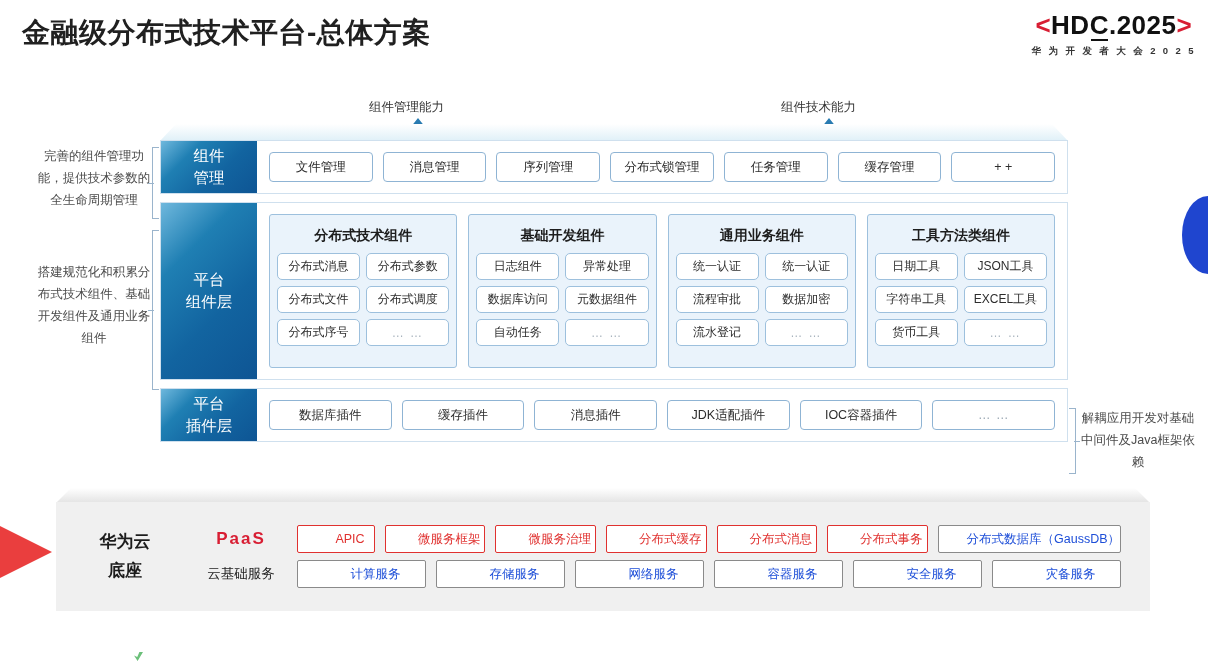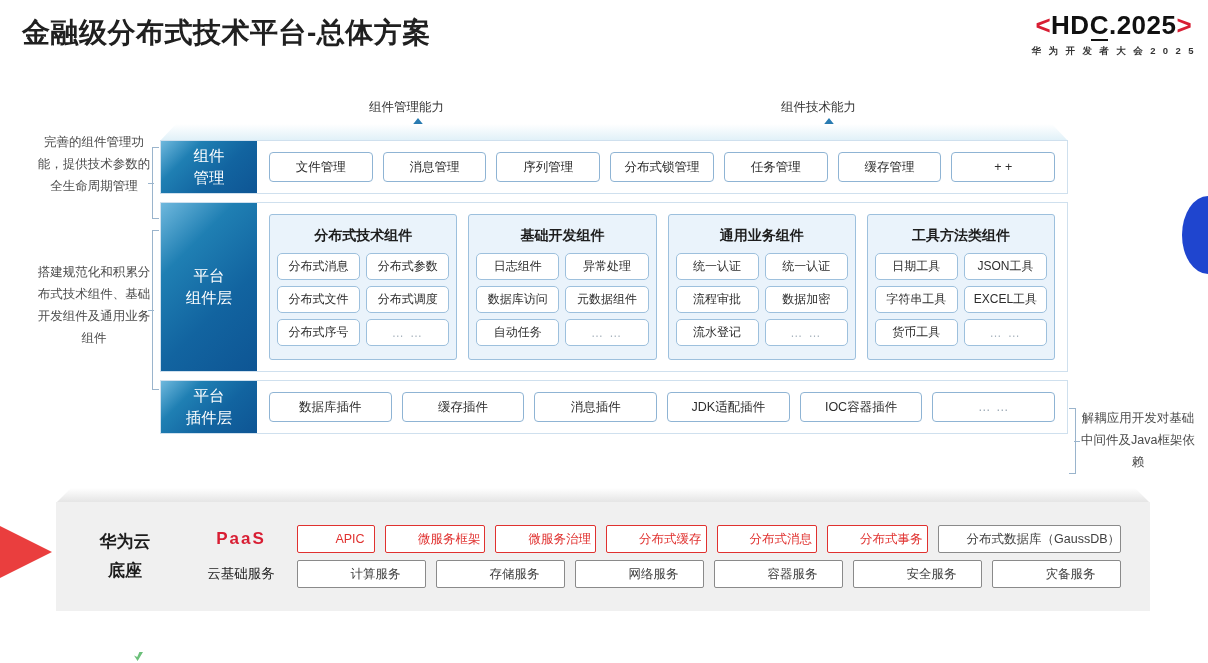--- a/index.html
+++ b/index.html
@@ -86,21 +86,21 @@
     justify-content: center; font-size: 12.5px; color: #2d2d2d;
     background: #ffffff; border: 1px solid #8fb4d4; border-radius: 4px;
     white-space: nowrap;
   }
   .chip.ghost { color: #9aa7b3; letter-spacing: 1px; }
 
   
   .groups { display: flex; gap: 11px; }
   .group {
     flex: 1 1 0; background: #eaf3fb; border: 1px solid #9dc0dd;
-    border-radius: 3px; padding: 6px 7px 13px;
+    border-radius: 3px; padding: 6px 7px 21px;
   }
   .group-title {
     text-align: center; font-size: 14px; font-weight: bold; color: #1d1d1d;
     padding: 6px 0 8px;
   }
   .grid2 { display: flex; flex-wrap: wrap; gap: 6px; }
   .cell {
     flex: 0 0 calc(50% - 3px); height: 27px; display: flex;
     align-items: center; justify-content: center;
     font-size: 12px; color: #2d2d2d; white-space: nowrap;
@@ -145,21 +145,21 @@
     flex: 0 0 92px; text-align: center; white-space: nowrap;
   }
   .paas-label { font-size: 17px; font-weight: bold; color: #D81E33; letter-spacing: 2px; }
   .cloud-label { font-size: 13.5px; color: #222; }
   .pill {
     flex: 1 1 0; height: 28px; display: flex; align-items: center;
     justify-content: center; font-size: 12.5px; white-space: nowrap;
     background: #ffffff; border-radius: 2px; padding-left: 28px;
   }
   .pill.red { color: #E0312F; border: 1.6px solid #E0312F; }
-  .pill.gray { color: #404040; border: 1.4px solid #8a8a8a; }
+  .pill.gray { color: #1d4ed8; border: 1.4px solid #8a8a8a; }
   .pill.wide { flex: 1.55 1 0; }
   .pill.narrow { flex: 0.68 1 0; }
 
   .green-tick {
     position: absolute; left: 134px; top: 652px; width: 9px; height: 9px;
     background: #6cc07a; clip-path: polygon(0 40%, 40% 100%, 100% 0, 60% 0, 36% 55%);
   }
 </style>
 </head>
 <body>
@@ -176,21 +176,21 @@
       <span class="hdc-brk">&lt;</span><span>HD</span><span class="hdc-underline">C</span><span>.2025</span><span class="hdc-brk">&gt;</span>
     </div>
     <div class="hdc-sub">华 为 开 发 者 大 会 2 0 2 5</div>
   </div>
 
   <div class="arrow-label" style="left:369px; top:99px;">组件管理能力</div>
   <div class="arrow" style="left:401px; top:118px;"></div>
   <div class="arrow-label" style="left:781px; top:99px;">组件技术能力</div>
   <div class="arrow" style="left:812px; top:118px;"></div>
 
-  <div class="side-note" style="left:34px; top:132px;">完善的组件管理功能，提供技术参数的全生命周期管理</div>
+  <div class="side-note" style="left:34px; top:146px;">完善的组件管理功能，提供技术参数的全生命周期管理</div>
   <div class="bracket" style="left:152px; top:147px; height:72px;"></div>
 
   <div class="side-note" style="left:34px; top:262px;">搭建规范化和积累分布式技术组件、基础开发组件及通用业务组件</div>
   <div class="bracket" style="left:152px; top:230px; height:160px;"></div>
 
   <div class="side-note" style="left:1078px; top:408px;">解耦应用开发对基础中间件及Java框架依赖</div>
   <div class="bracket right" style="left:1069px; top:408px; height:66px;"></div>
 
   <div class="stack-wrap">
     <div class="bevel-top"></div>

